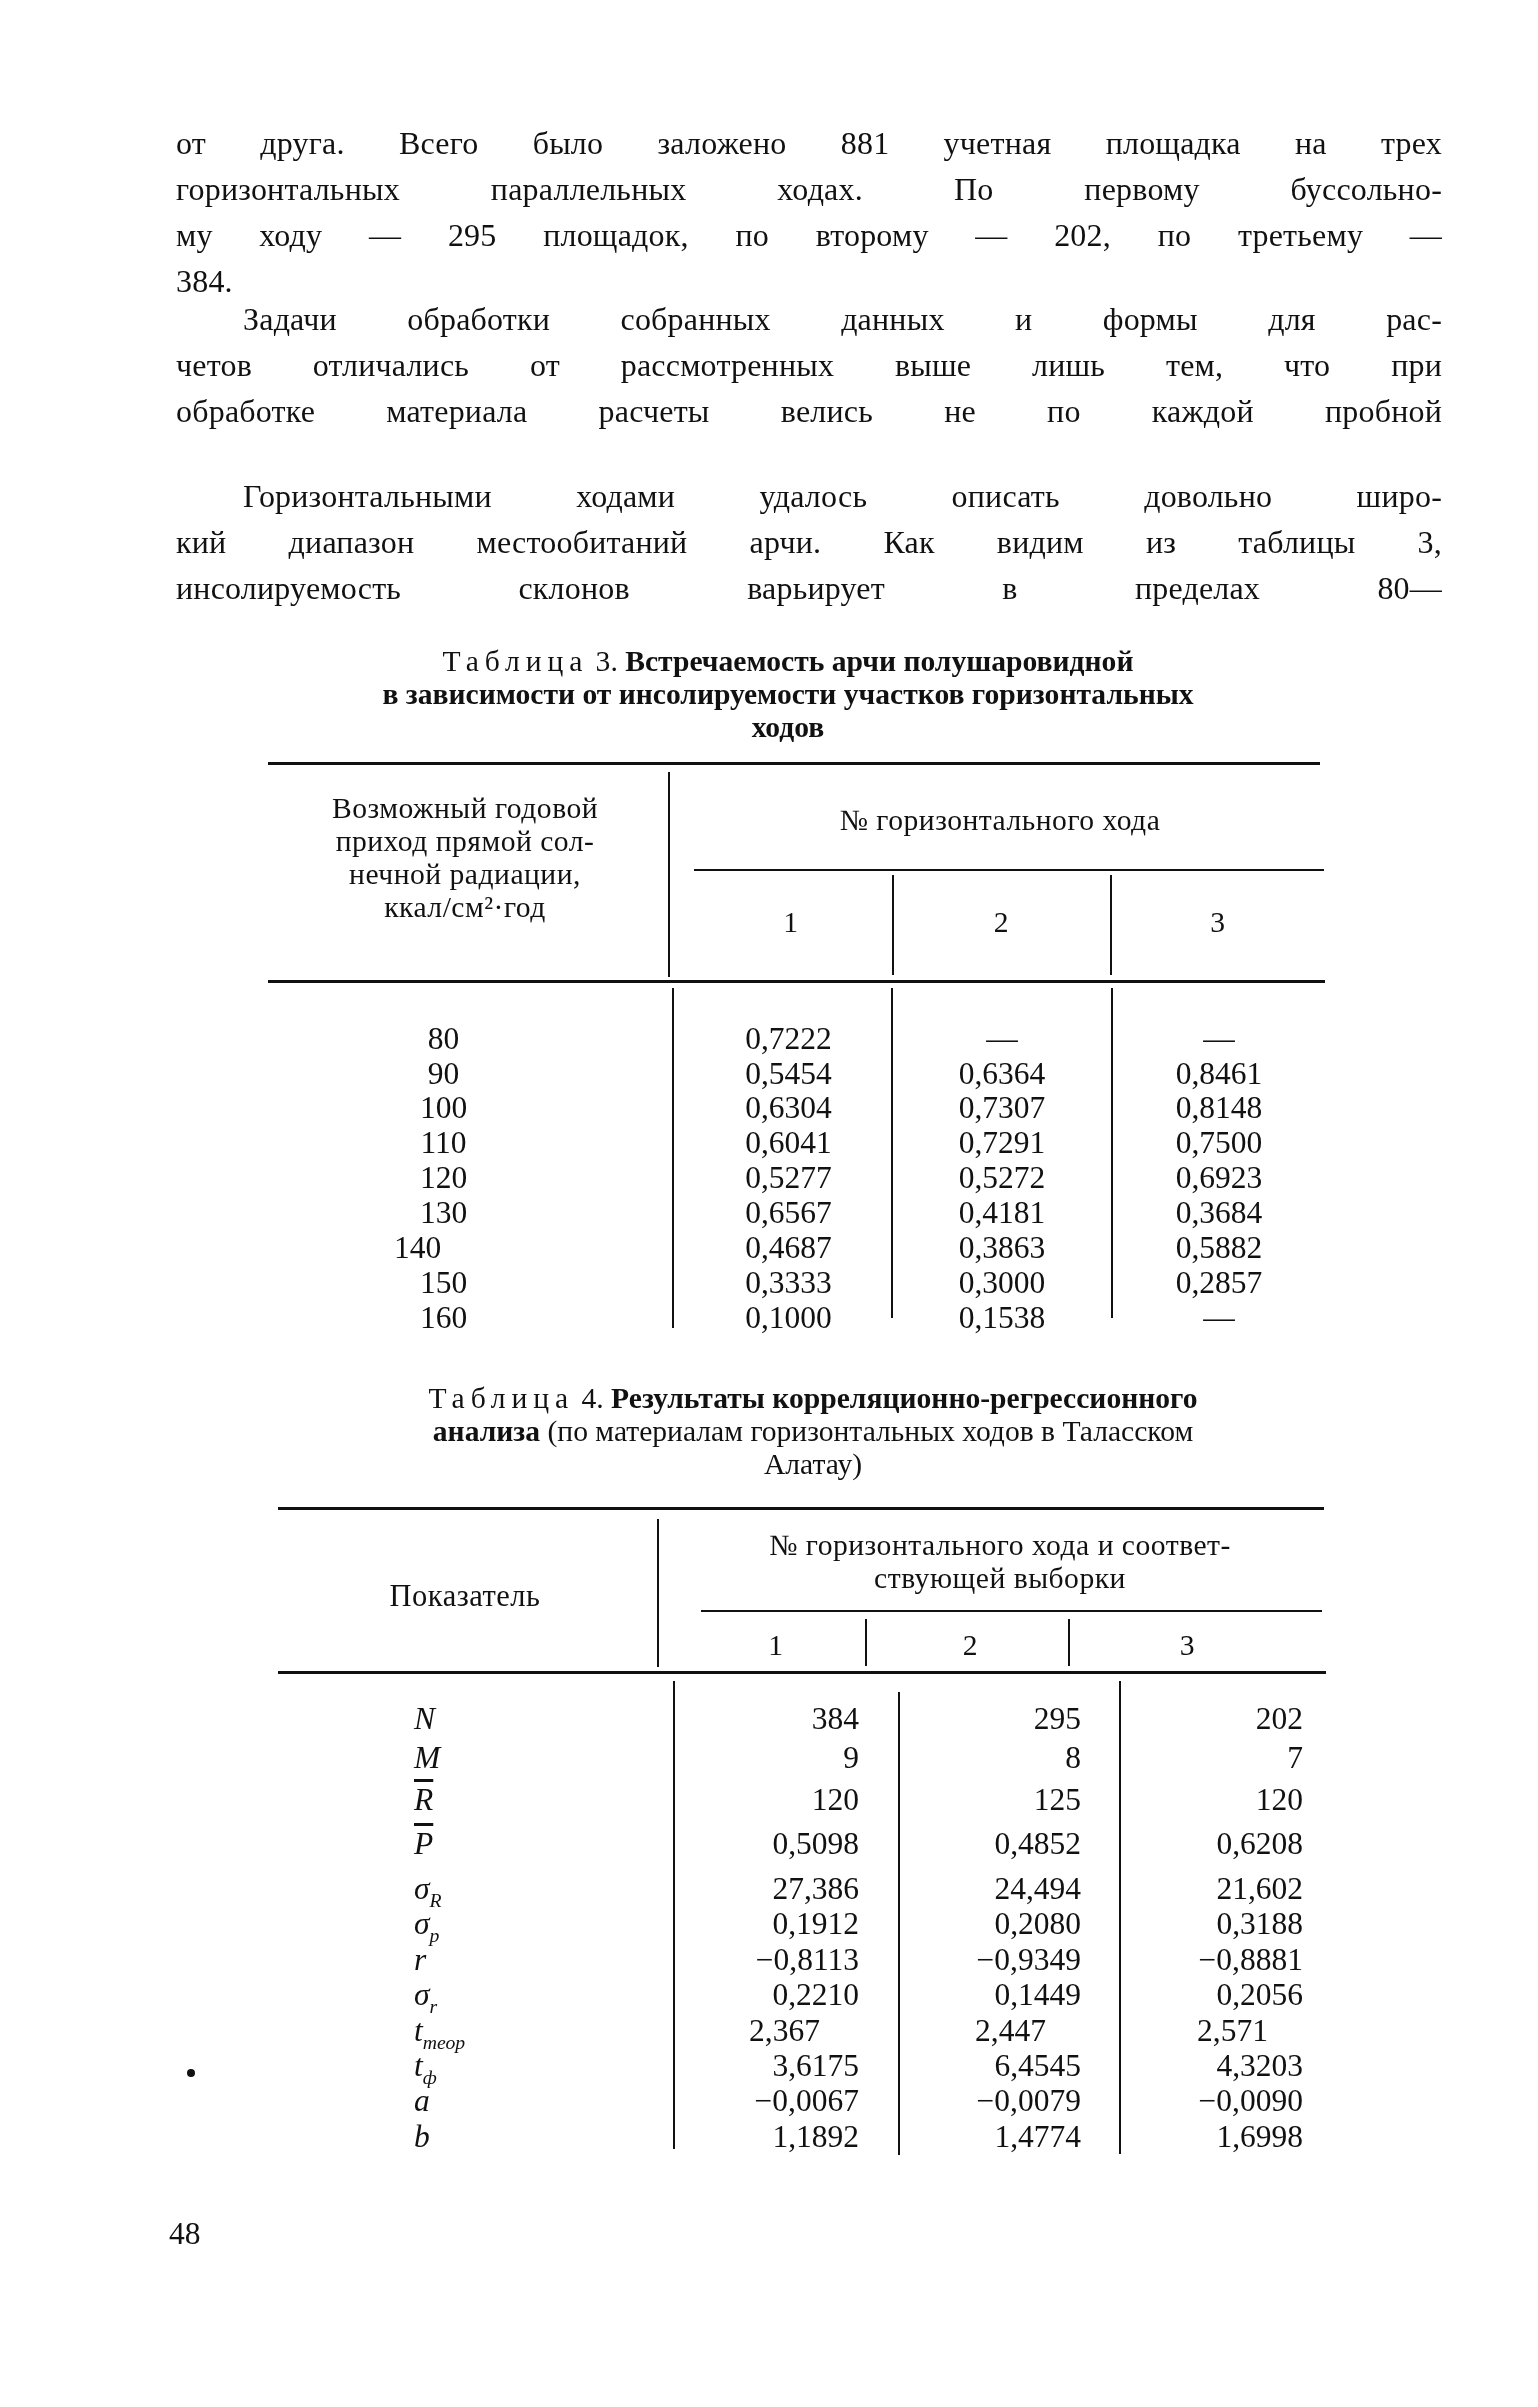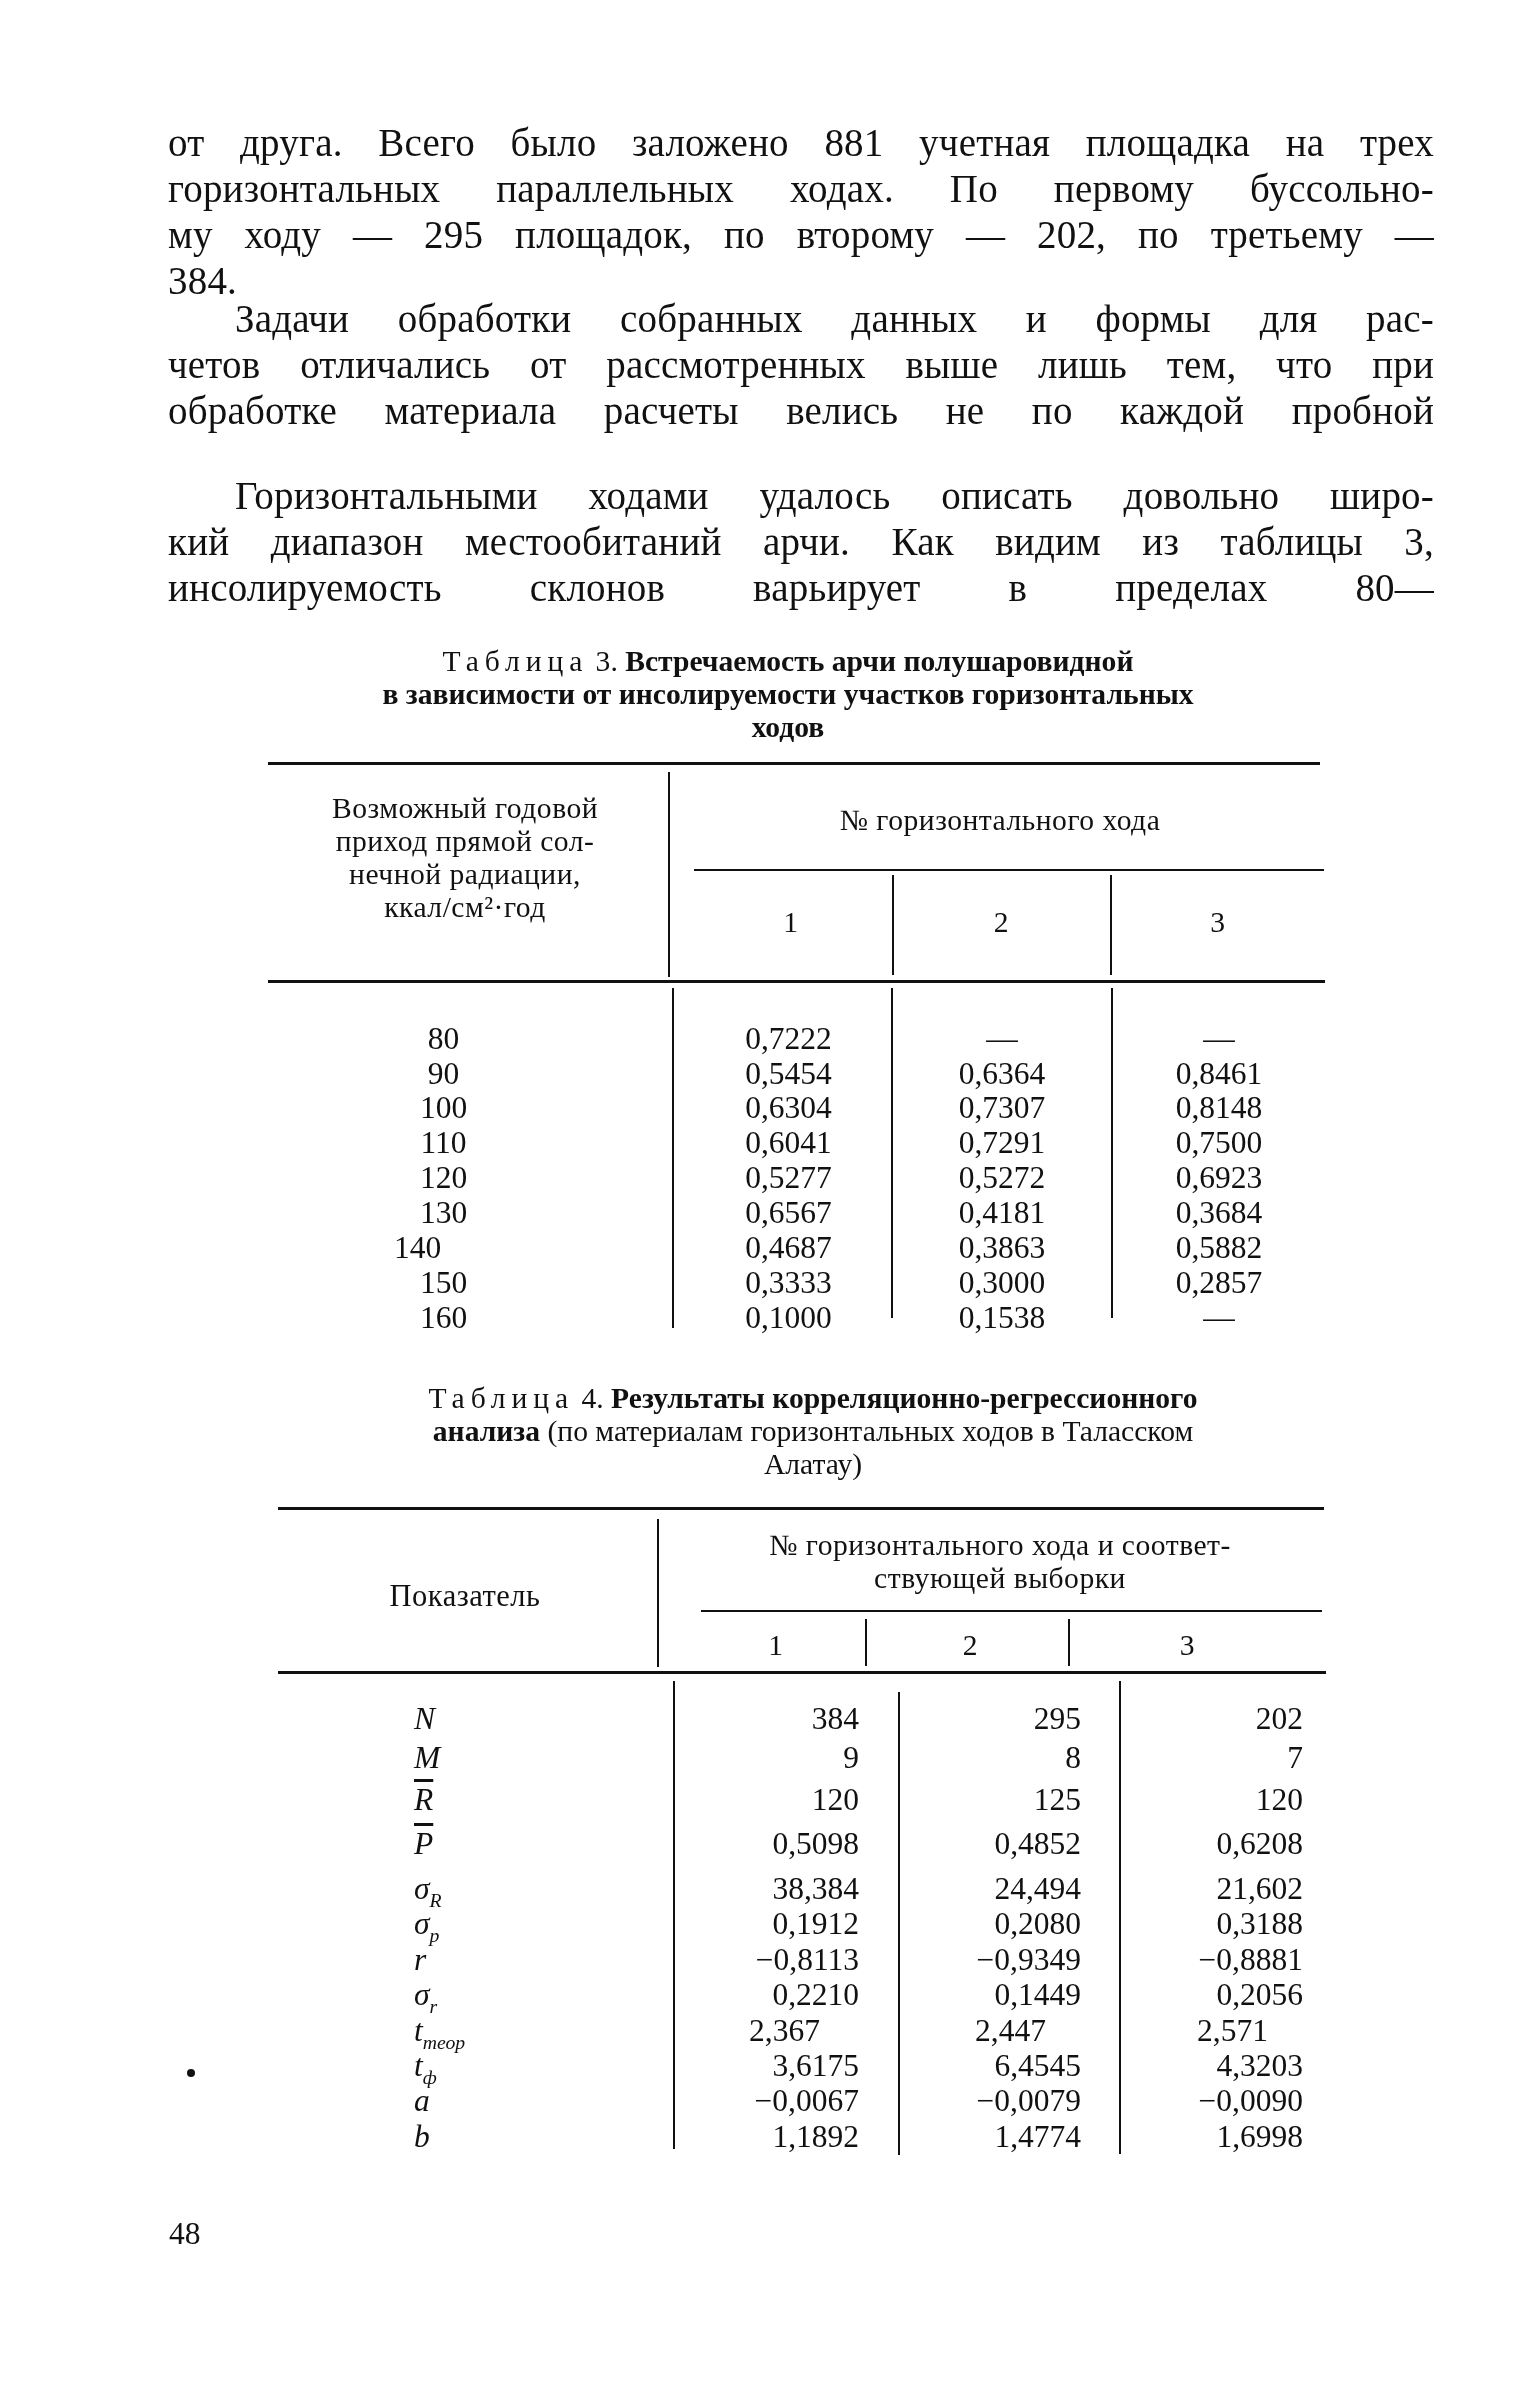--- a/index.html
+++ b/index.html
@@ -2,22 +2,22 @@
 <html><head>
 <meta charset="utf-8">
 <style>
   html, body { margin: 0; padding: 0; background: #ffffff; }
   body {
     width: 1539px; height: 2408px; position: relative; overflow: hidden;
     font-family: "Liberation Serif", "DejaVu Serif", serif;
     color: #111111;
   }
   .para {
-    position: absolute; left: 168px; width: 1266px;
-    font-size: 39px; line-height: 46px; text-align: justify;
+    position: absolute; left: 176px; width: 1266px;
+    font-size: 32px; line-height: 46px; text-align: justify;
     letter-spacing: 0.2px;
   }
   .para .ln { display: block; text-align: justify; text-align-last: justify; white-space: nowrap; height: 46px; }
   .para .ln.last { text-align-last: left; }
   .caption {
     position: absolute; left: 266px; width: 1044px; text-align: center;
     font-size: 29.6px; line-height: 33px; font-weight: bold;
   }
   .caption .sp { font-weight: normal; letter-spacing: 5.9px; }
   .caption .num { font-weight: normal; }
@@ -192,21 +192,21 @@
     <div class="cell" style="left:690px; top:1781px; width:169px; text-align:right;">120</div>
     <div class="cell" style="left:906px; top:1781px; width:175px; text-align:right;">125</div>
     <div class="cell" style="left:1128px; top:1781px; width:175px; text-align:right;">120</div>
 
     <div class="cell lbl" style="left:414px; top:1825px; text-decoration:overline;"><span>P</span></div>
     <div class="cell" style="left:690px; top:1825px; width:169px; text-align:right;">0,5098</div>
     <div class="cell" style="left:906px; top:1825px; width:175px; text-align:right;">0,4852</div>
     <div class="cell" style="left:1128px; top:1825px; width:175px; text-align:right;">0,6208</div>
 
     <div class="cell lbl" style="left:414px; top:1870px;"><span>σ</span><sub>R</sub></div>
-    <div class="cell" style="left:690px; top:1870px; width:169px; text-align:right;">38,384</div>
+    <div class="cell" style="left:690px; top:1870px; width:169px; text-align:right;">27,386</div>
     <div class="cell" style="left:906px; top:1870px; width:175px; text-align:right;">24,494</div>
     <div class="cell" style="left:1128px; top:1870px; width:175px; text-align:right;">21,602</div>
 
     <div class="cell lbl" style="left:414px; top:1905px;"><span>σ</span><sub>p</sub></div>
     <div class="cell" style="left:690px; top:1905px; width:169px; text-align:right;">0,1912</div>
     <div class="cell" style="left:906px; top:1905px; width:175px; text-align:right;">0,2080</div>
     <div class="cell" style="left:1128px; top:1905px; width:175px; text-align:right;">0,3188</div>
 
     <div class="cell lbl" style="left:414px; top:1941px;"><span>r</span></div>
     <div class="cell" style="left:690px; top:1941px; width:169px; text-align:right;">−0,8113</div>

